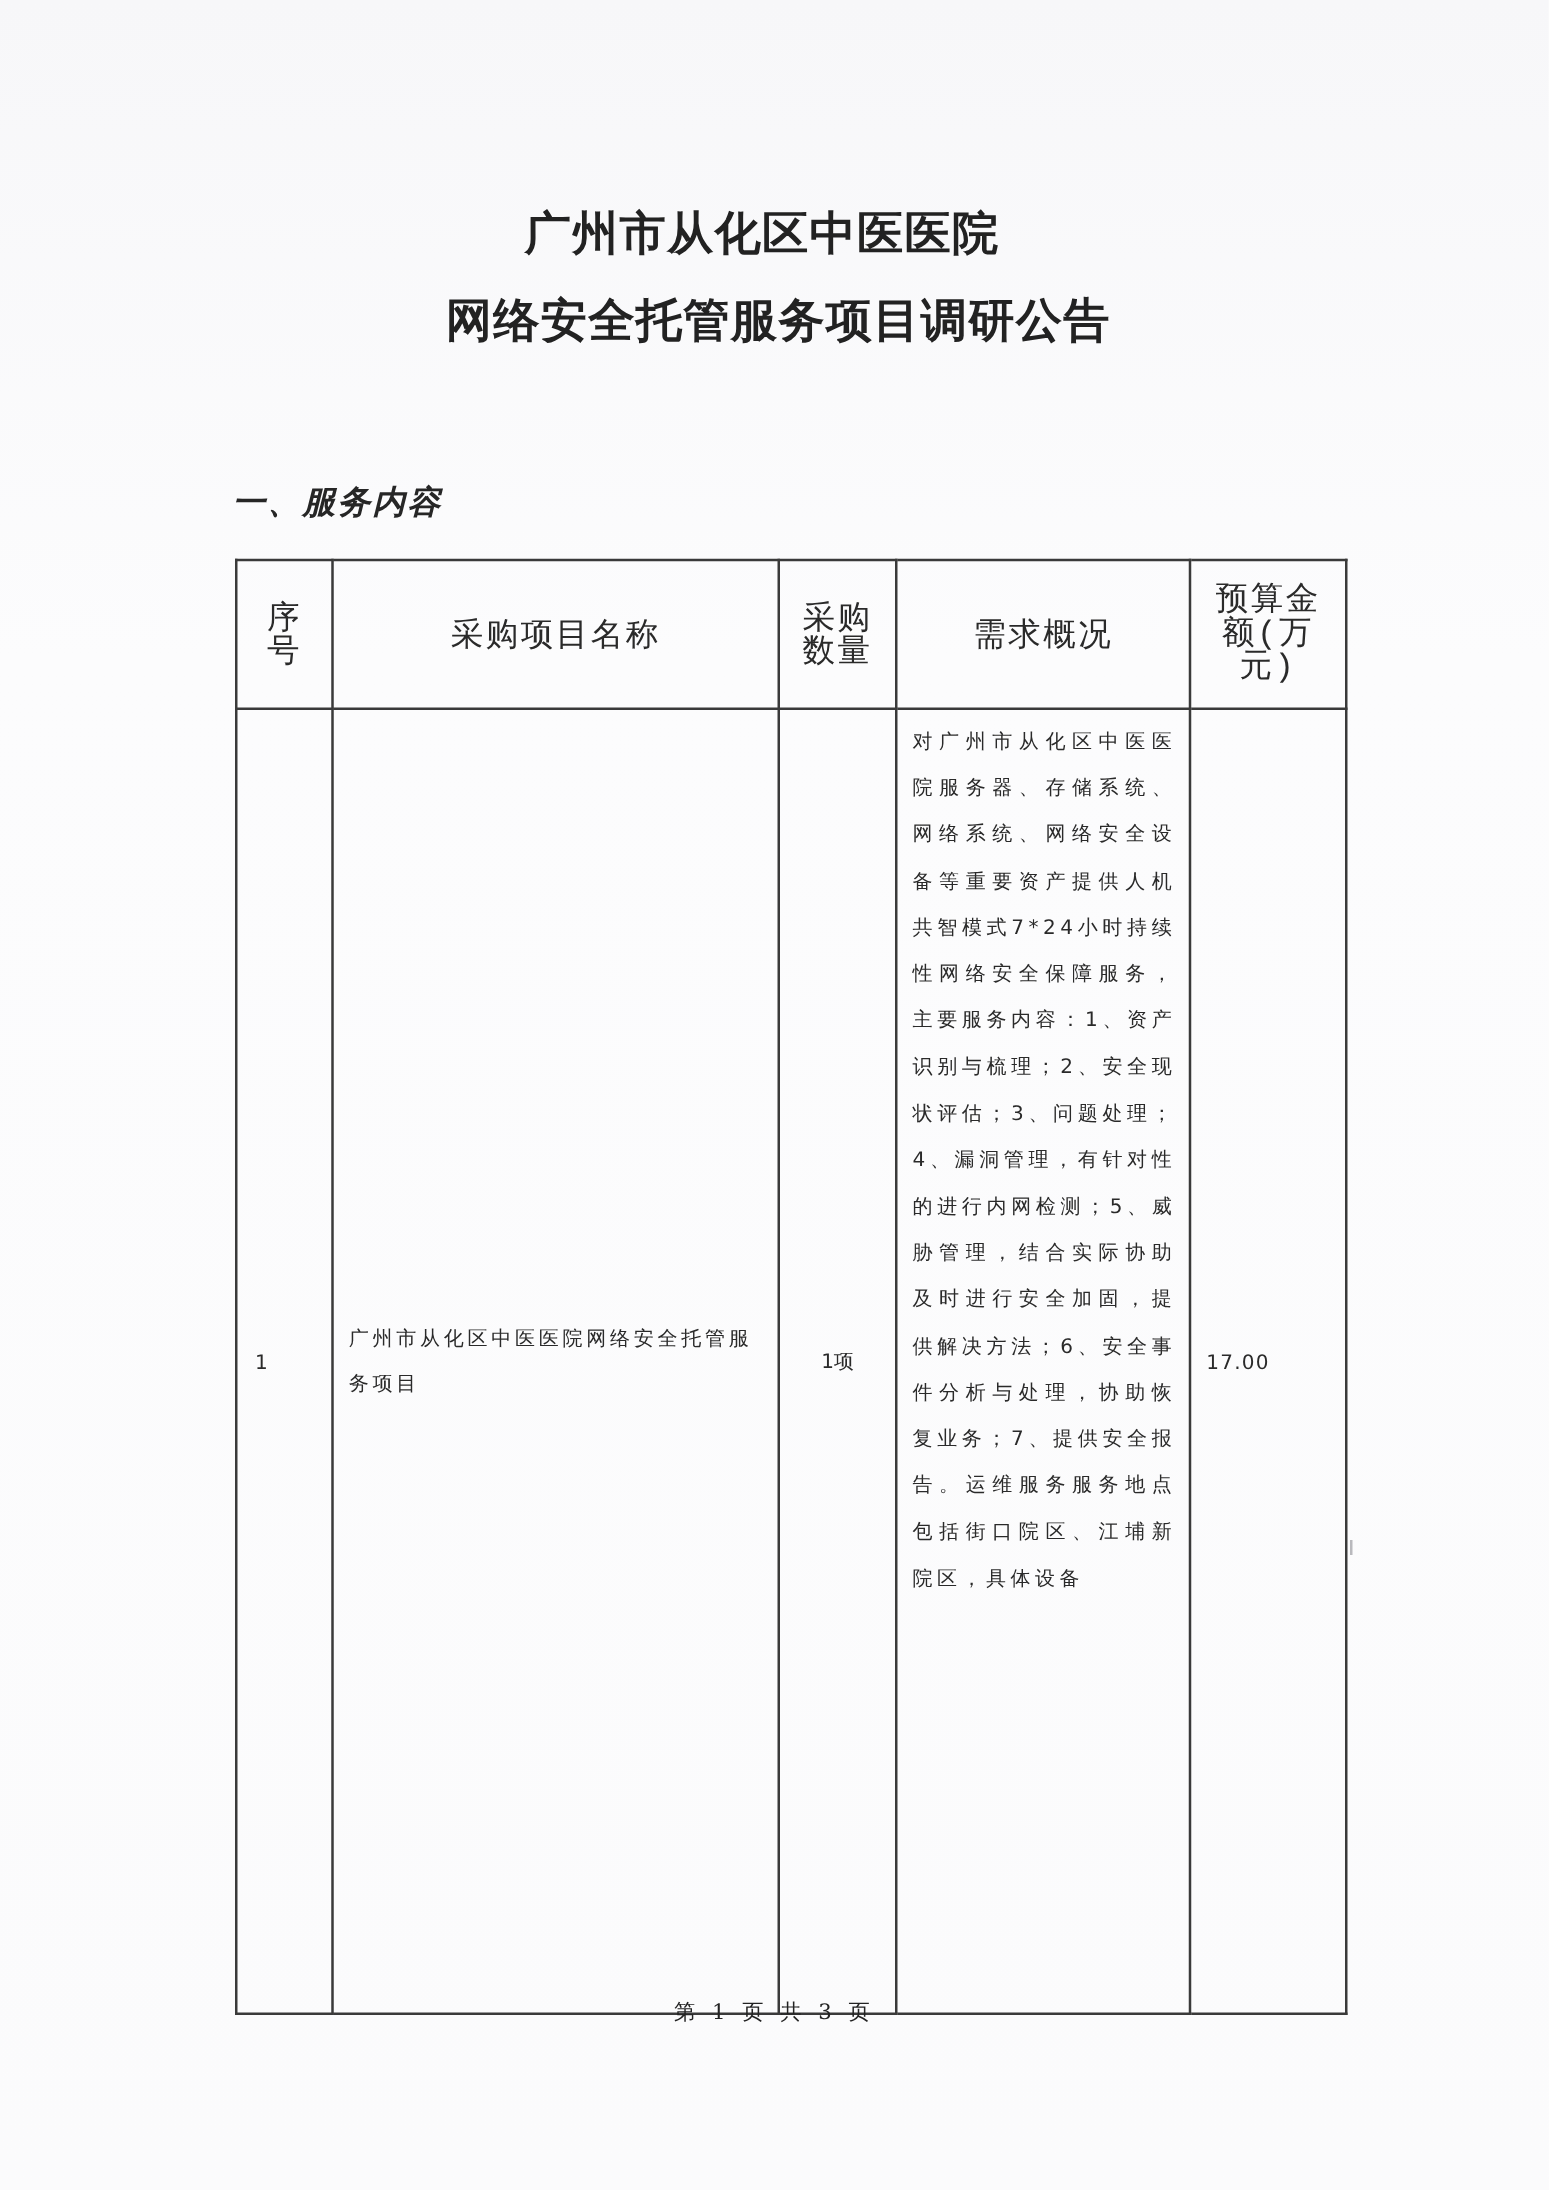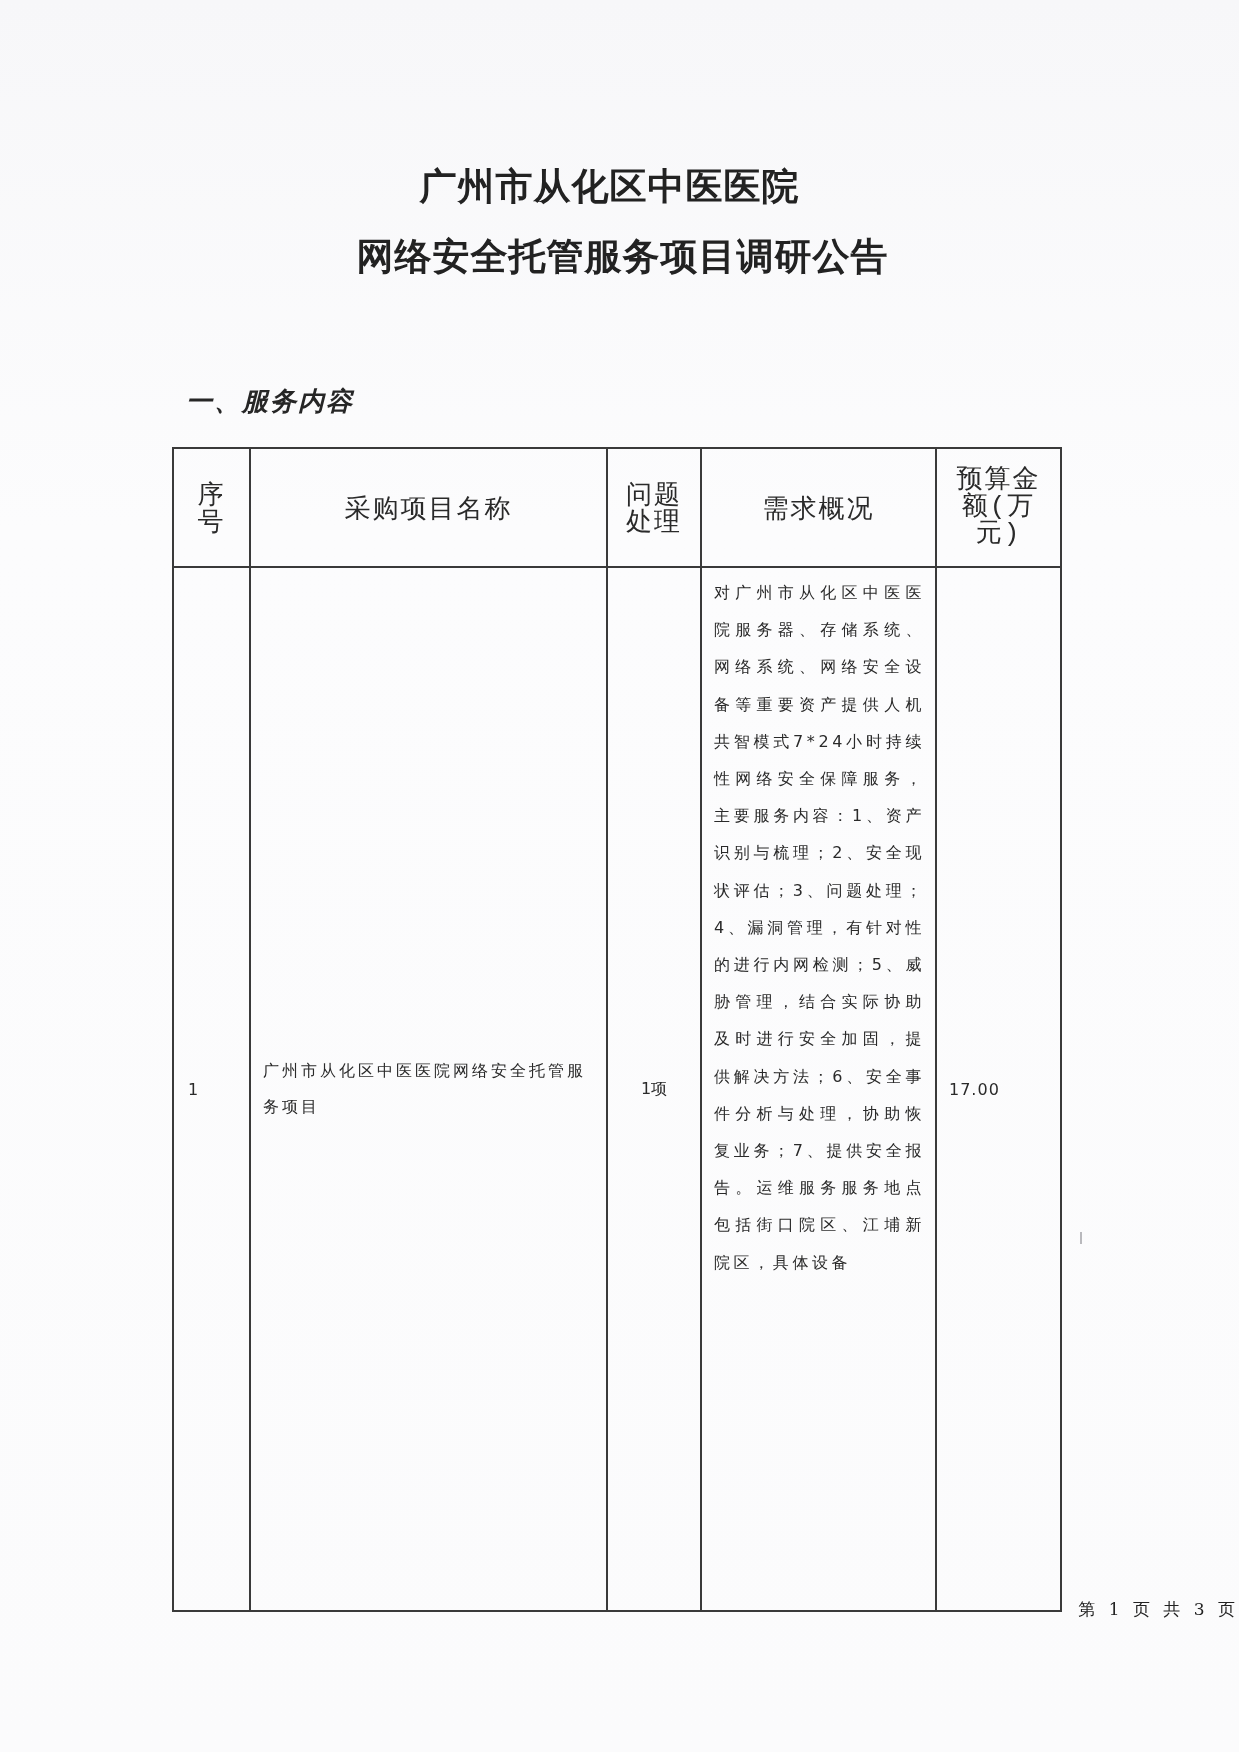--- a/index.html
+++ b/index.html
@@ -60,21 +60,21 @@
       top: 384px;
       font-size: 26px;
       font-weight: bold;
       color: #262626;
       font-family: "DejaVu Sans", "Liberation Sans", sans-serif;
       letter-spacing: 2px;
       font-style: italic;
     }
     table.service-table {
       position: absolute;
-      left: 172px;
+      left: 188px;
       top: 447px;
       width: 888px;
       border-collapse: collapse;
       table-layout: fixed;
       font-family: "DejaVu Sans", "Liberation Sans", sans-serif;
       color: #2a2a2a;
     }
     table.service-table th,
     table.service-table td {
       border: 2px solid #3a3a3a;
@@ -124,21 +124,21 @@
     }
     td.col-amount {
       padding-left: 12px !important;
       letter-spacing: 1px;
     }
     .footer {
       position: absolute;
       left: 0;
       width: 1239px;
       top: 1598px;
-      text-align: right;
+      text-align: center;
       font-size: 17px;
       color: #222;
       letter-spacing: 4px;
       font-family: "DejaVu Serif", "Liberation Serif", serif;
     }
     .scan-mark {
       position: absolute;
       left: 1080px;
       top: 1232px;
       width: 2px;
@@ -165,21 +165,21 @@
       <col style="width:235px">
       <col style="width:125px">
     </colgroup>
     <thead>
       <tr>
         <th>
           <span class="narrow" style="width:30px;">序号</span>
         </th>
         <th>采购项目名称</th>
         <th>
-          <span class="narrow">问题处理</span>
+          <span class="narrow">采购数量</span>
         </th>
         <th>需求概况</th>
         <th>
           <span class="narrow" style="width:84px;font-family:Liberation Mono, monospace;">预算金额(万元)</span>
         </th>
       </tr>
     </thead>
     <tbody>
       <tr>
         <td class="col-index">1</td>

